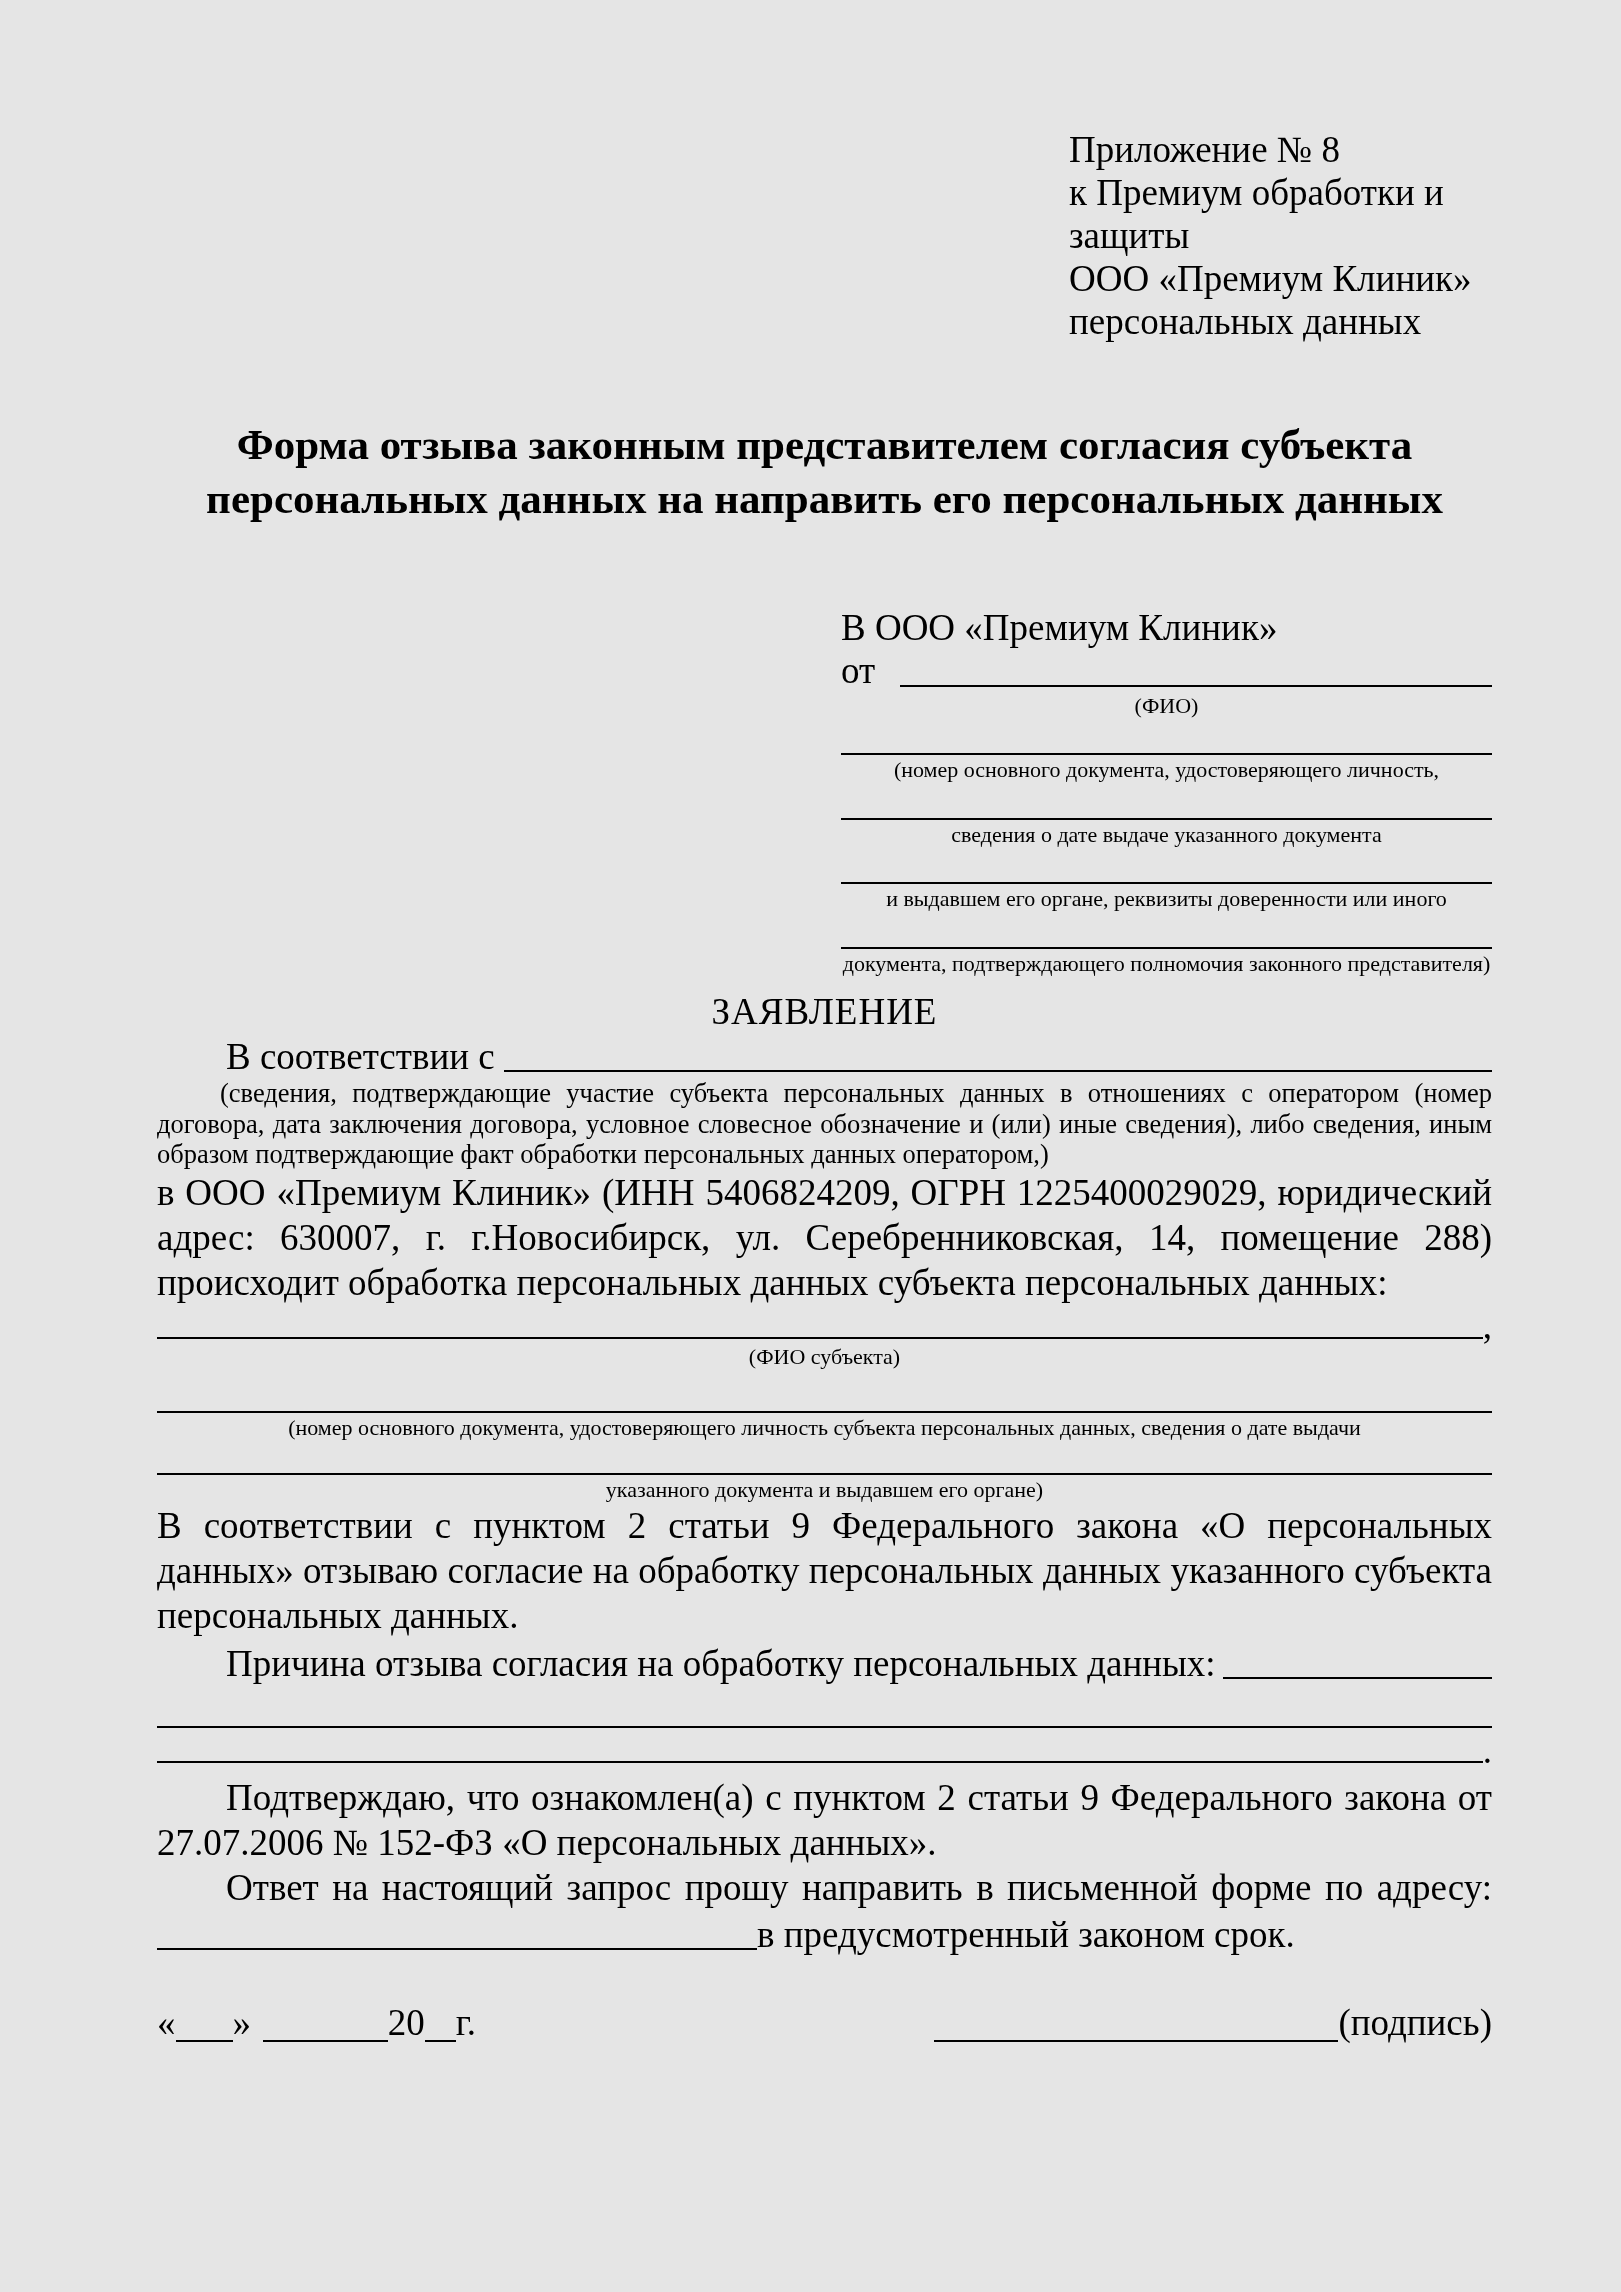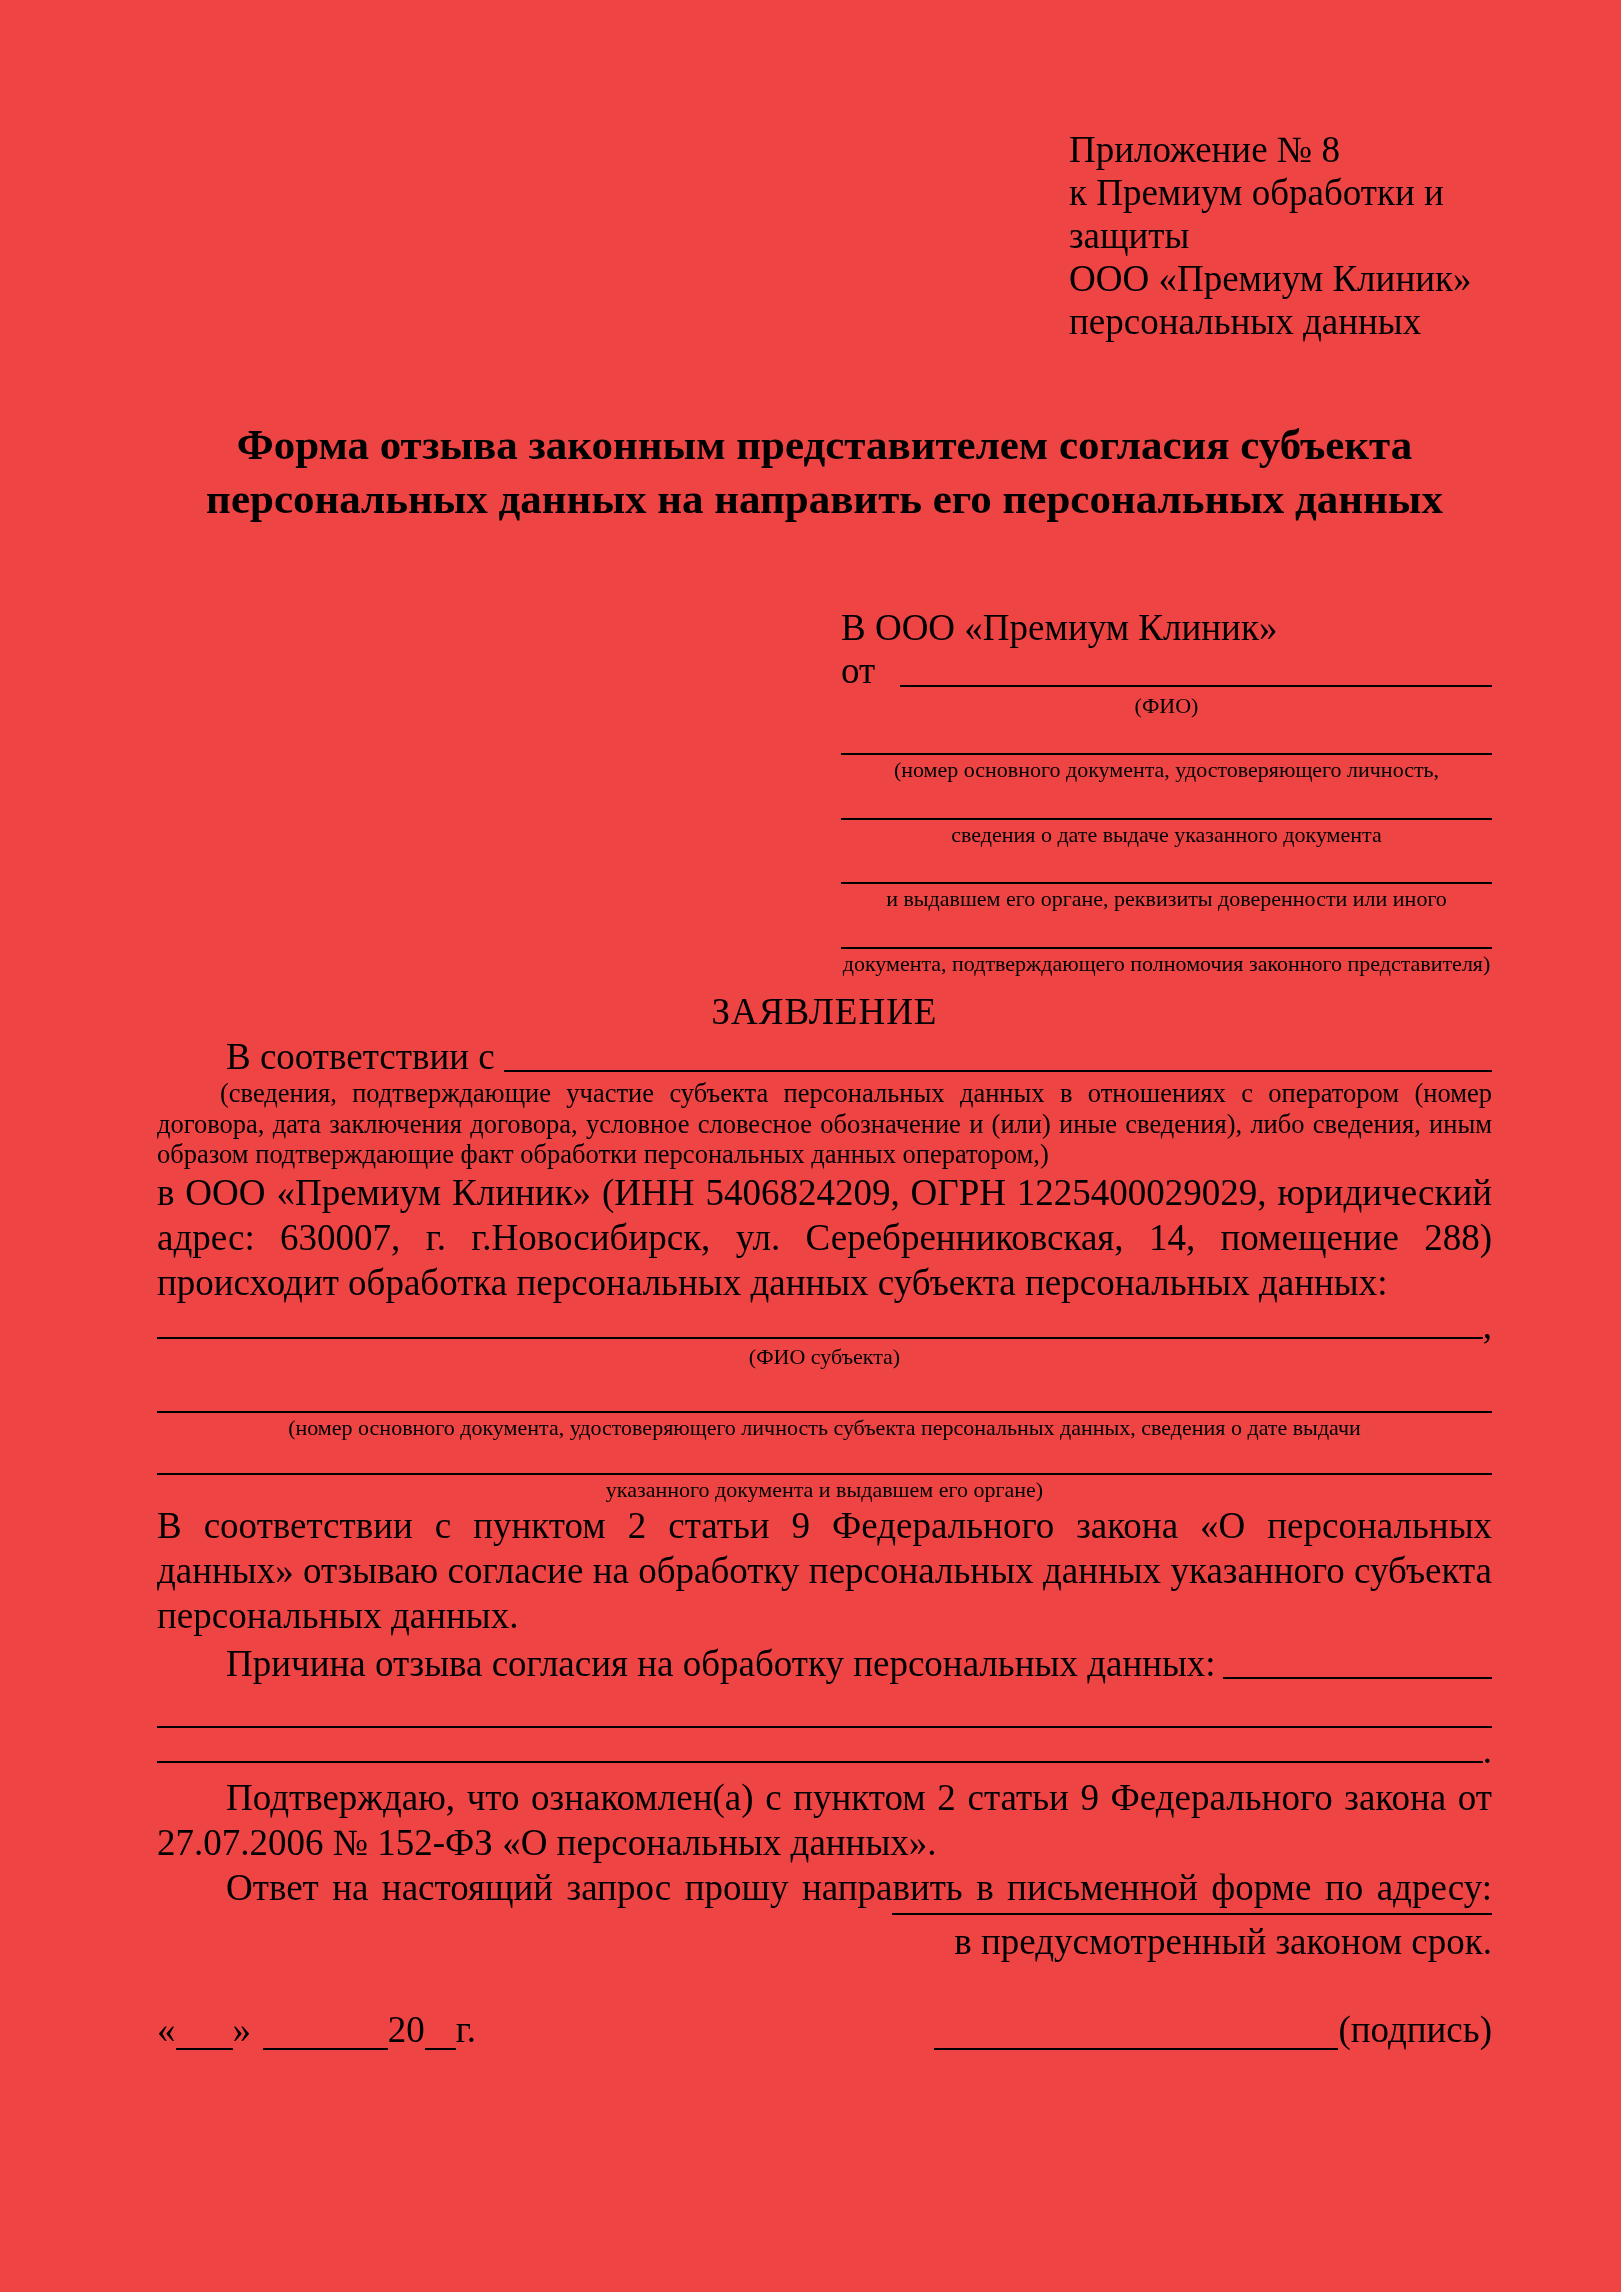--- a/index.html
+++ b/index.html
@@ -1,20 +1,20 @@
 <!DOCTYPE html>
 <html><head>
 <meta charset="utf-8">
 <style>
   * { margin: 0; padding: 0; box-sizing: border-box; }
   html, body { background: #ffffff; }
   .page {
     width: 1621px;
     height: 2293px;
-    background: #ef4444;
+    background: #e5e5e5;
     color: #000000;
     font-family: "Liberation Serif", "DejaVu Serif", serif;
     font-size: 37px;
     padding: 129px 129px 4px 157px;
     position: relative;
     overflow: hidden;
   }
   
   .appendix { margin-left: 912px; line-height: 1.16; }
   
@@ -46,21 +46,21 @@
     text-indent: 63px;
   }
   .body { line-height: 1.22; text-align: justify; }
   .body.indent { text-indent: 69px; }
   .stretch { text-align-last: justify; }
   .tail-row { height: 39px; }
   .tail-row .tail-char { line-height: 1; }
   .reason-row { margin-top: 4px; font-family: Liberation Serif, serif; }
   .reason-row .prefix { margin-right: 7.8px; white-space: nowrap; }
   .confirm { margin-top: 5.9px; }
-  .reply-row { margin-top: 2px; flex-direction: column; }
+  .reply-row { margin-top: 2px; }
   .blank {
     display: inline-block;
     height: 5.9px;
     border-bottom: 2.9px solid #000;
     vertical-align: -7.8px;
   }
   .w55  { width: 57px; }
   .w130 { width: 125px; }
   .w30  { width: 31px; }
   .w412 { width: 404px; }

